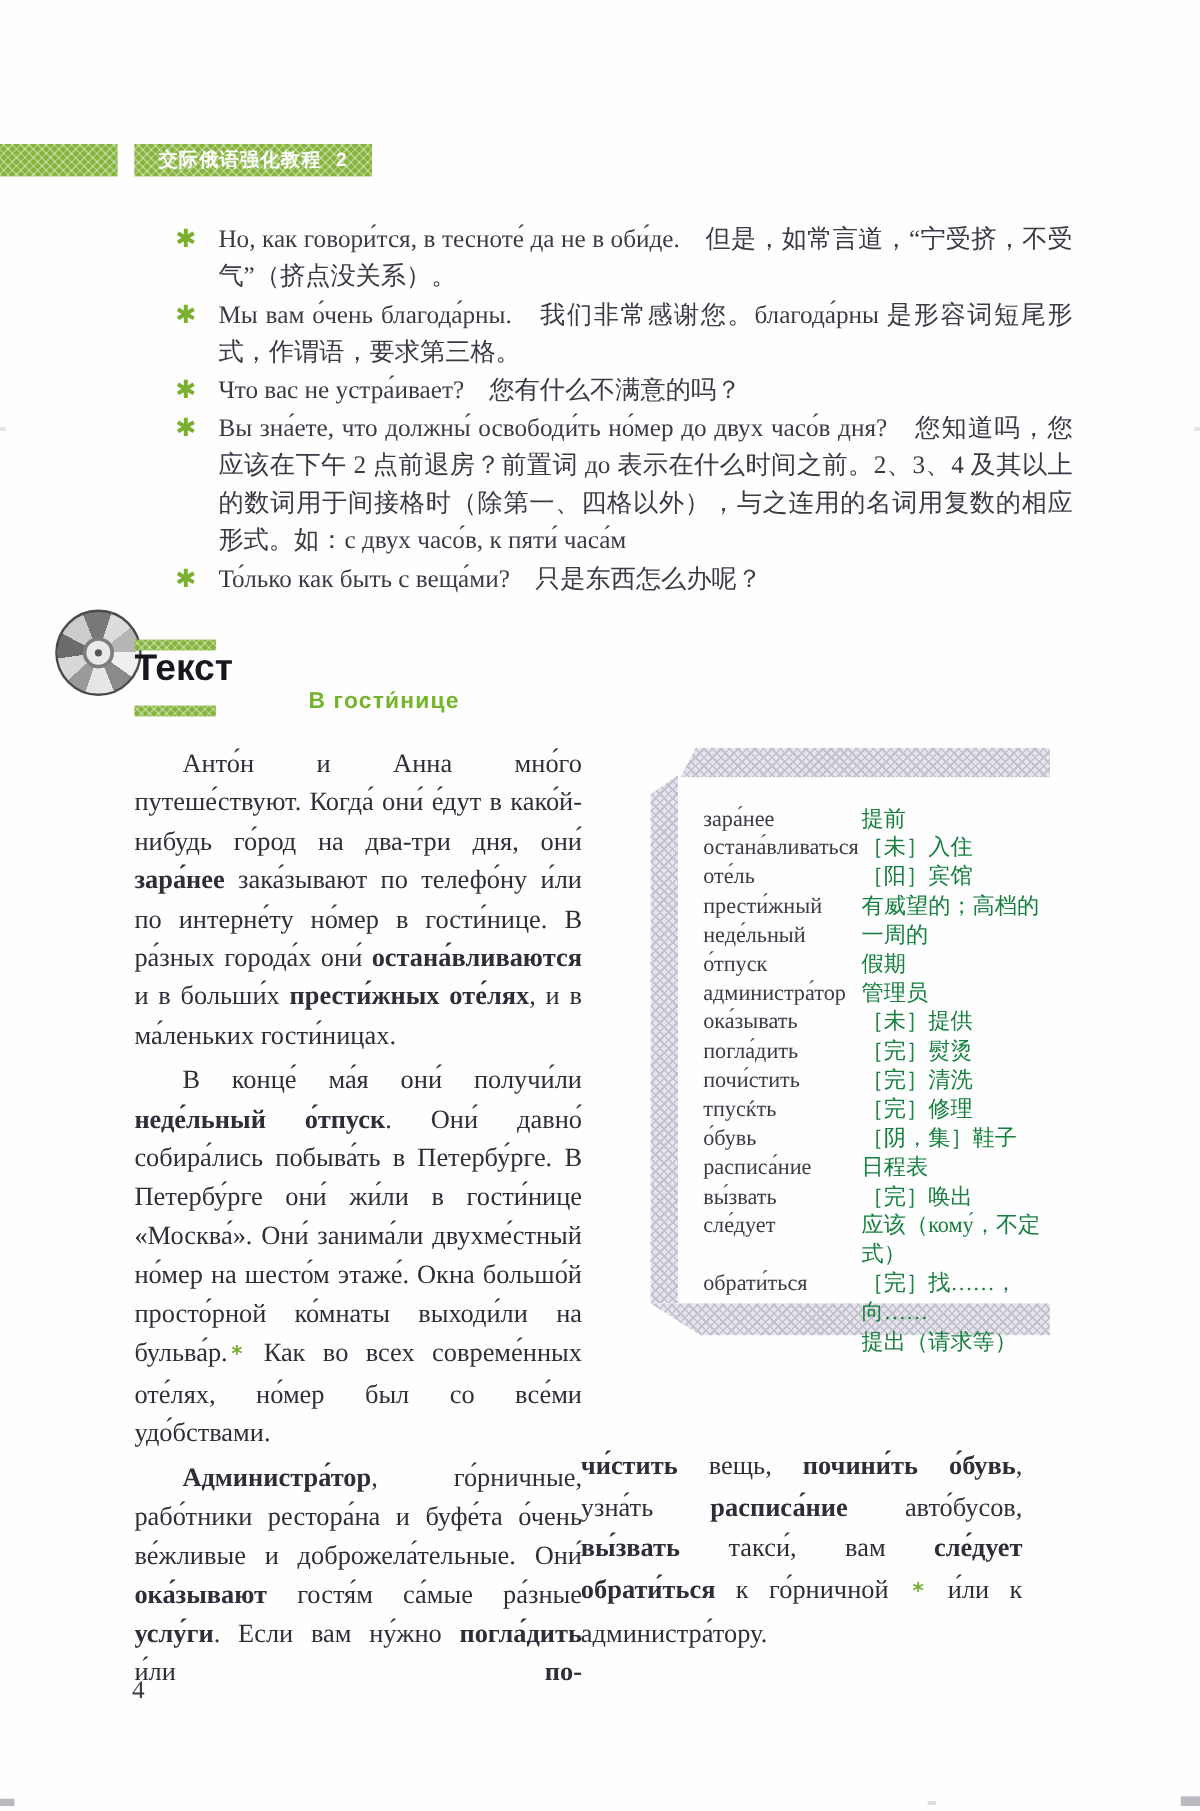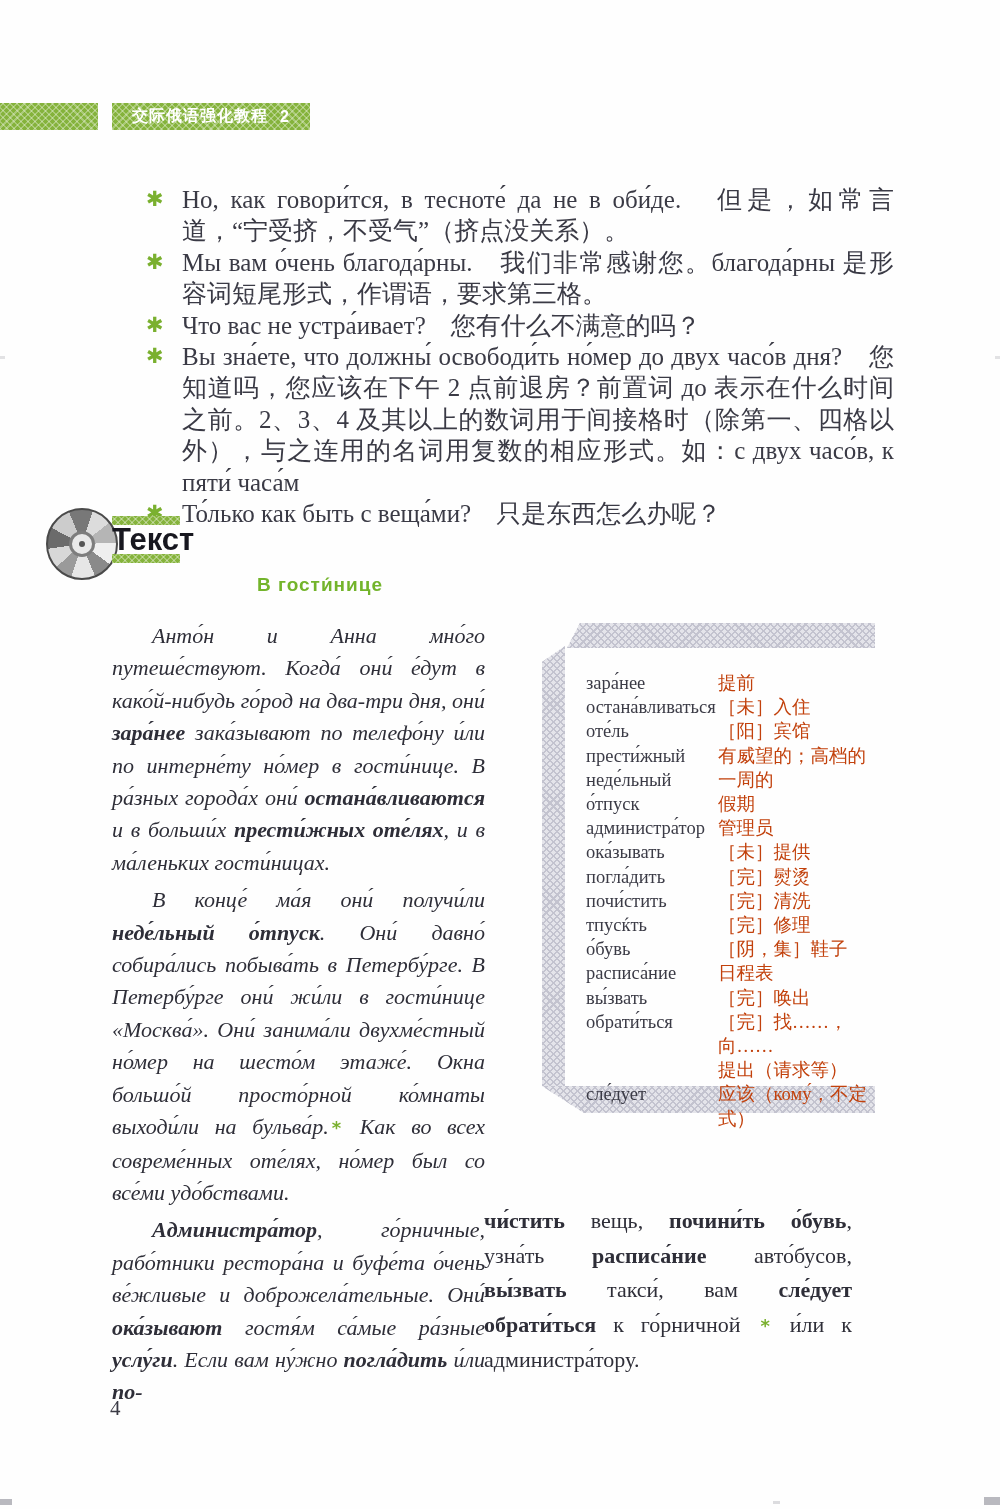--- a/index.html
+++ b/index.html
@@ -5,82 +5,83 @@
   html,body{margin:0;padding:0;background:#ffffff;}
   .page{position:relative;width:1000px;height:1509px;background:#fefefe;overflow:hidden;
         font-family:"Liberation Serif", serif;}
 
   
   .green-hatch{
     background-color:#85b33c;
     background-image:
       repeating-linear-gradient(45deg, rgba(255,255,255,.30) 0 1.5px, rgba(0,0,0,0) 1.5px 5px),
       repeating-linear-gradient(-45deg, rgba(255,255,255,.30) 0 1.5px, rgba(0,0,0,0) 1.5px 5px);
+    margin-top: 17px;
   }
   .gray-hatch{
     background-color:#e4e4ea;
     background-image:
       repeating-linear-gradient(45deg, #c3c3cf 0 1.5px, rgba(0,0,0,0) 1.5px 5px),
       repeating-linear-gradient(-45deg, #c3c3cf 0 1.5px, rgba(0,0,0,0) 1.5px 5px);
   }
 
   
   .edge-strip{position:absolute;left:0;top:103px;width:98px;height:27px;}
   .header-label{position:absolute;left:112px;top:103px;width:198px;height:27px;
     display:flex;align-items:center;justify-content:center;
     font-family:"Liberation Sans", sans-serif;font-weight:bold;font-size:16px;color:#ffffff;letter-spacing:1px;}
   .header-label .vol{margin-left:12px;}
 
   
   .notes{position:absolute;left:146px;top:184px;width:748px;}
   .note{display:flex;}
   .ast{width:36px;flex:none;font-family:"DejaVu Sans", sans-serif;font-size:21px;line-height:31.4px;color:#7ab02f;}
-  .ntxt{flex:1;font-size:25px;line-height:31.4px;text-align:justify;color:#3a3a45;}
+  .ntxt{flex:1;font-size:21px;line-height:31.4px;text-align:justify;color:#3a3a45;}
 
   
   .cd{position:absolute;left:46px;top:508px;width:72px;height:72px;border-radius:50%;
       border:2px solid #4a4a4a;box-sizing:border-box;
       background:conic-gradient(#787878 0 18deg,#dcdcdc 18deg 52deg,#b5b5b5 52deg 88deg,#efefef 88deg 126deg,
         #8a8a8a 126deg 158deg,#e6e6e6 158deg 198deg,#9a9a9a 198deg 228deg,#d8d8d8 228deg 262deg,
         #6b6b6b 262deg 298deg,#cccccc 298deg 338deg,#787878 338deg 360deg);}
   .cd::before{content:"";position:absolute;left:50%;top:50%;width:20px;height:20px;margin:-13px 0 0 -13px;
       border-radius:50%;background:#e9e9e9;border:3px solid #7d7d7d;}
   .cd::after{content:"";position:absolute;left:50%;top:50%;width:6px;height:6px;margin:-3px 0 0 -3px;
       border-radius:50%;background:#555;}
   .sec-label{position:absolute;left:112px;top:516px;width:68px;}
   .sec-bar{height:9px;}
   .sec-word{font-family:"Liberation Sans", sans-serif;font-weight:bold;font-size:31px;color:#17171f;
       line-height:29px;text-align:left;}
 
   
   .title{position:absolute;left:130px;top:574px;width:380px;margin:0;text-align:center;
       font-family:"Liberation Sans", sans-serif;font-weight:bold;font-size:19px;color:#73b42b;letter-spacing:1px;}
   .col-left{position:absolute;left:112px;top:620px;width:373px;color:#2e2e38;}
-  .para{font-size:22px;line-height:32.4px;text-align:justify;margin:0;font-style:italic;}
+  .para{font-size:22px;line-height:32.4px;text-align:justify;margin:0;}
   .para + .para{margin-top:5px;}
   .indent{text-indent:40px;}
   .justify-last{text-align-last:justify;}
   .seg-b{font-weight:bold;}
   .seg-g{color:#7ab02f;font-weight:bold;margin:0 3px;font-family:"DejaVu Sans", sans-serif;font-size:18px;}
 
   .col-right-para{position:absolute;left:484px;top:1204px;width:368px;margin:0;
       font-size:22px;line-height:34.5px;text-align:justify;color:#2e2e38;}
 
   
   .band{position:absolute;}
   .band-top{left:567px;top:623px;width:308px;height:25px;
       clip-path:polygon(13px 0,100% 0,100% 100%,0 100%);}
   .band-left{left:542px;top:646px;width:23px;height:440px;
       clip-path:polygon(0 16px,100% 0,100% 100%,0 100%);}
   .band-bottom{left:542px;top:1086px;width:333px;height:27px;
       clip-path:polygon(0 0,100% 0,100% 100%,42px 100%);}
   .vocab-rows{position:absolute;left:586px;top:671px;width:292px;font-size:18.5px;}
   .vocab-row{display:flex;align-items:flex-start;}
   .vru{width:132px;flex:none;line-height:24.2px;color:#3b3b46;}
-  .vzh{flex:1;line-height:24.2px;color:#c2410c;white-space:pre-line;}
+  .vzh{flex:1;line-height:24.2px;color:#15803d;white-space:pre-line;}
 
   
   .page-num{position:absolute;left:110px;top:1396px;font-size:21px;color:#3a3a45;}
   .mark{position:absolute;background:#b9b9bf;}
   .mark.m1{left:0;top:1499px;width:12px;height:6px;}
   .mark.m2{left:773px;top:1501px;width:7px;height:3px;opacity:.5;}
   .mark.m3{left:984px;top:1497px;width:16px;height:8px;}
   .mark.e1{left:0;top:356px;width:5px;height:3px;opacity:.4;}
   .mark.e2{left:995px;top:356px;width:5px;height:3px;opacity:.4;}
 </style>
@@ -187,27 +188,27 @@
       </div>
       <div class="vocab-row">
         <span class="vru">расписа́ние</span>
         <span class="vzh">日程表</span>
       </div>
       <div class="vocab-row">
         <span class="vru">вы́звать</span>
         <span class="vzh">［完］唤出</span>
       </div>
       <div class="vocab-row">
+        <span class="vru">сле́дует</span>
+        <span class="vzh">应该（кому́，不定式）</span>
+      </div>
+      <div class="vocab-row">
         <span class="vru">обрати́ться</span>
         <span class="vzh">［完］找……，向……
 提出（请求等）</span>
-      </div>
-      <div class="vocab-row">
-        <span class="vru">сле́дует</span>
-        <span class="vzh">应该（кому́，不定式）</span>
       </div>
     </div>
 
   <p class="col-right-para"><span class="seg-b">чи́стить</span><span> вещь, </span><span class="seg-b">почини́ть о́бувь</span><span>, узна́ть </span><span class="seg-b">расписа́ние</span><span> авто́бусов, </span><span class="seg-b">вы́звать</span><span> такси́, вам </span><span class="seg-b">сле́дует обрати́ться</span><span> к го́рничной </span><span class="seg-g">*</span><span> и́ли к администра́тору.</span></p>
 
   <div class="page-num">4</div>
   <div class="mark m1"></div>
   <div class="mark m2"></div>
   <div class="mark m3"></div>
   <div class="mark e1"></div>

